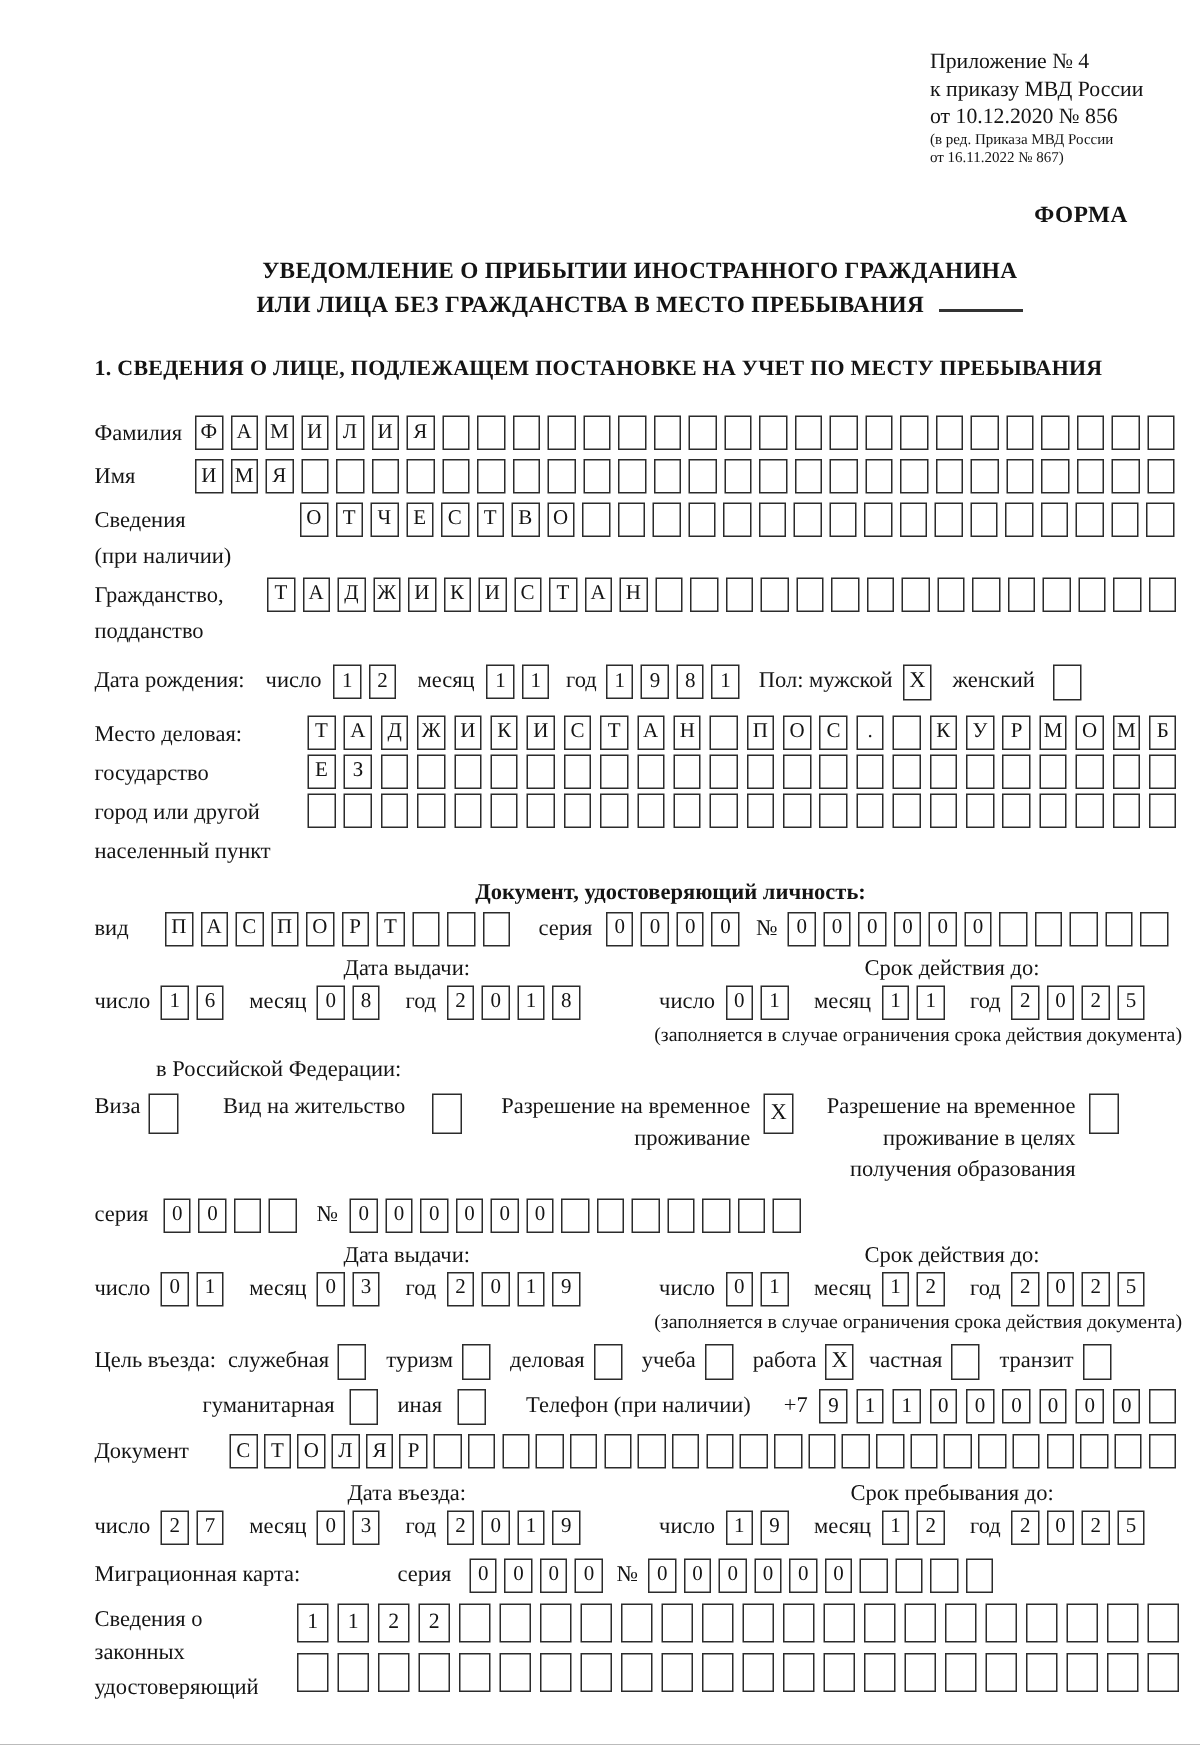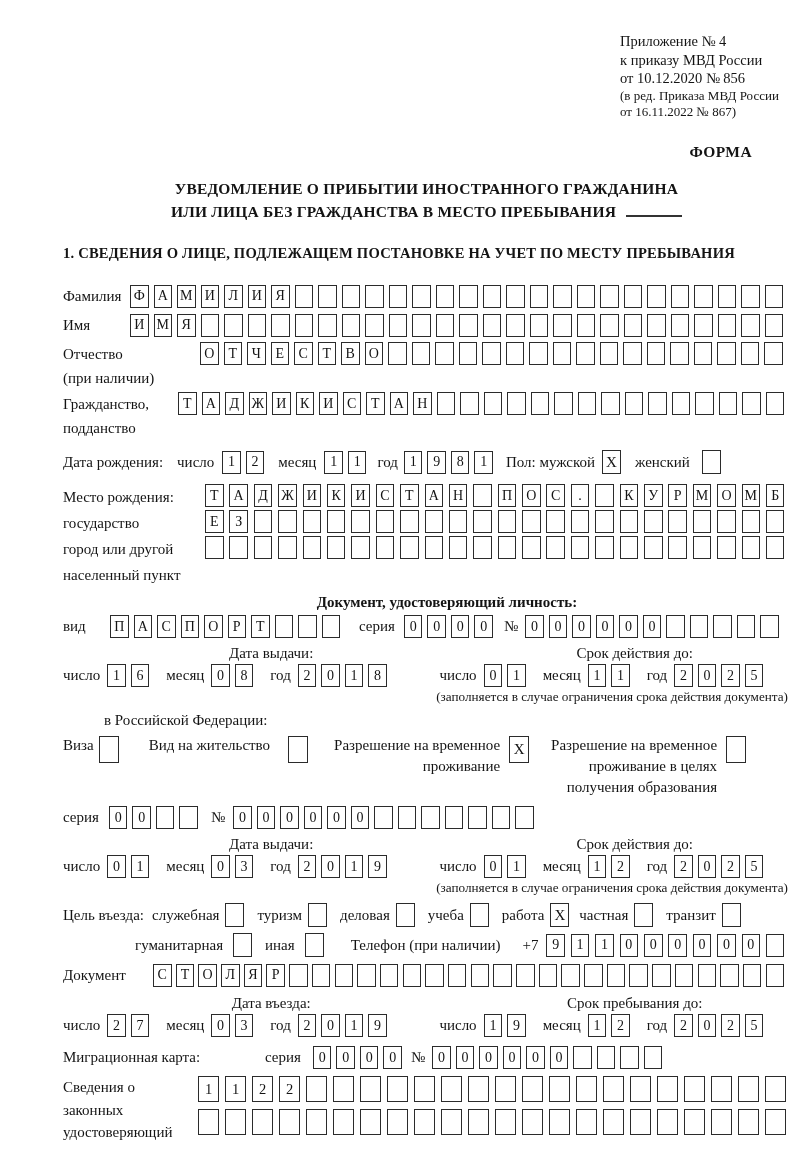--- a/index.html
+++ b/index.html
@@ -5,21 +5,21 @@
   * { box-sizing: border-box; margin: 0; padding: 0; }
   html,body { background:#888; }
   .page {
     width: 800px; height: 1163px; margin: 0 auto;
     background: #ffffff; color: #141414;
     font-family: "Liberation Serif", "DejaVu Serif", serif;
     padding: 32px 10px 10px 63px;
     position: relative; overflow: hidden;
   }
   .annex { margin-left: 557px; font-size: 14.5px; line-height: 1.28; }
-  .annex .small { font-size: 13px; }
+  .annex .small { font-size: 10px; }
   .forma { text-align: right; padding-right: 38px; font-weight: bold; font-size: 15.5px; margin-top: 22px; letter-spacing: .4px; }
   .title { text-align: center; font-weight: bold; font-size: 15.5px; margin-top: 16px; line-height: 1.5; letter-spacing: .2px; }
   .blank-line { display: inline-block; width: 56px; border-bottom: 2px solid #333; height: .9em; margin-left: 10px; }
   .section { font-weight: bold; font-size: 14.6px; margin-top: 22px; letter-spacing: .2px; }
 
   .lbl { font-size: 15px; flex: none; }
   .row { display: flex; align-items: center; }
   .row-top { display: flex; align-items: flex-start; }
   .labelcol { flex: none; font-size: 15px; line-height: 24px; }
 
@@ -144,21 +144,21 @@
         <span class="cell"></span>
         <span class="cell"></span>
         <span class="cell"></span>
         <span class="cell"></span>
         <span class="cell"></span>
       </span>
   </div>
 
   <div class="row-top" style="margin-top:5px;">
     <span class="labelcol" style="width:137px;">
-      <span>Отчество</span><br>
+      <span>Сведения</span><br>
       <span>(при наличии)</span>
     </span>
     <span class="cells">
         <span class="cell">О</span>
         <span class="cell">Т</span>
         <span class="cell">Ч</span>
         <span class="cell">Е</span>
         <span class="cell">С</span>
         <span class="cell">Т</span>
         <span class="cell">В</span>
@@ -238,21 +238,21 @@
         <span class="cell">1</span>
       </span>
     <span class="lbl" style="margin-right:7px;">Пол: мужской</span>
     <span class="box box-sm">X</span>
     <span class="lbl" style="margin-left:14px;margin-right:12px;">женский</span>
     <span class="box box-sm"></span>
   </div>
 
   <div class="row-top" style="margin-top:10px;">
     <span class="labelcol" style="width:142px; line-height:26px;">
-      <span>Место рождения:</span><br>
+      <span>Место деловая:</span><br>
       <span>государство</span><br>
       <span>город или другой</span><br>
       <span>населенный пункт</span>
     </span>
     <span>
       <div class="cells cells-wide" style="margin-bottom:3px;">
           <span class="cell">Т</span>
           <span class="cell">А</span>
           <span class="cell">Д</span>
           <span class="cell">Ж</span>

